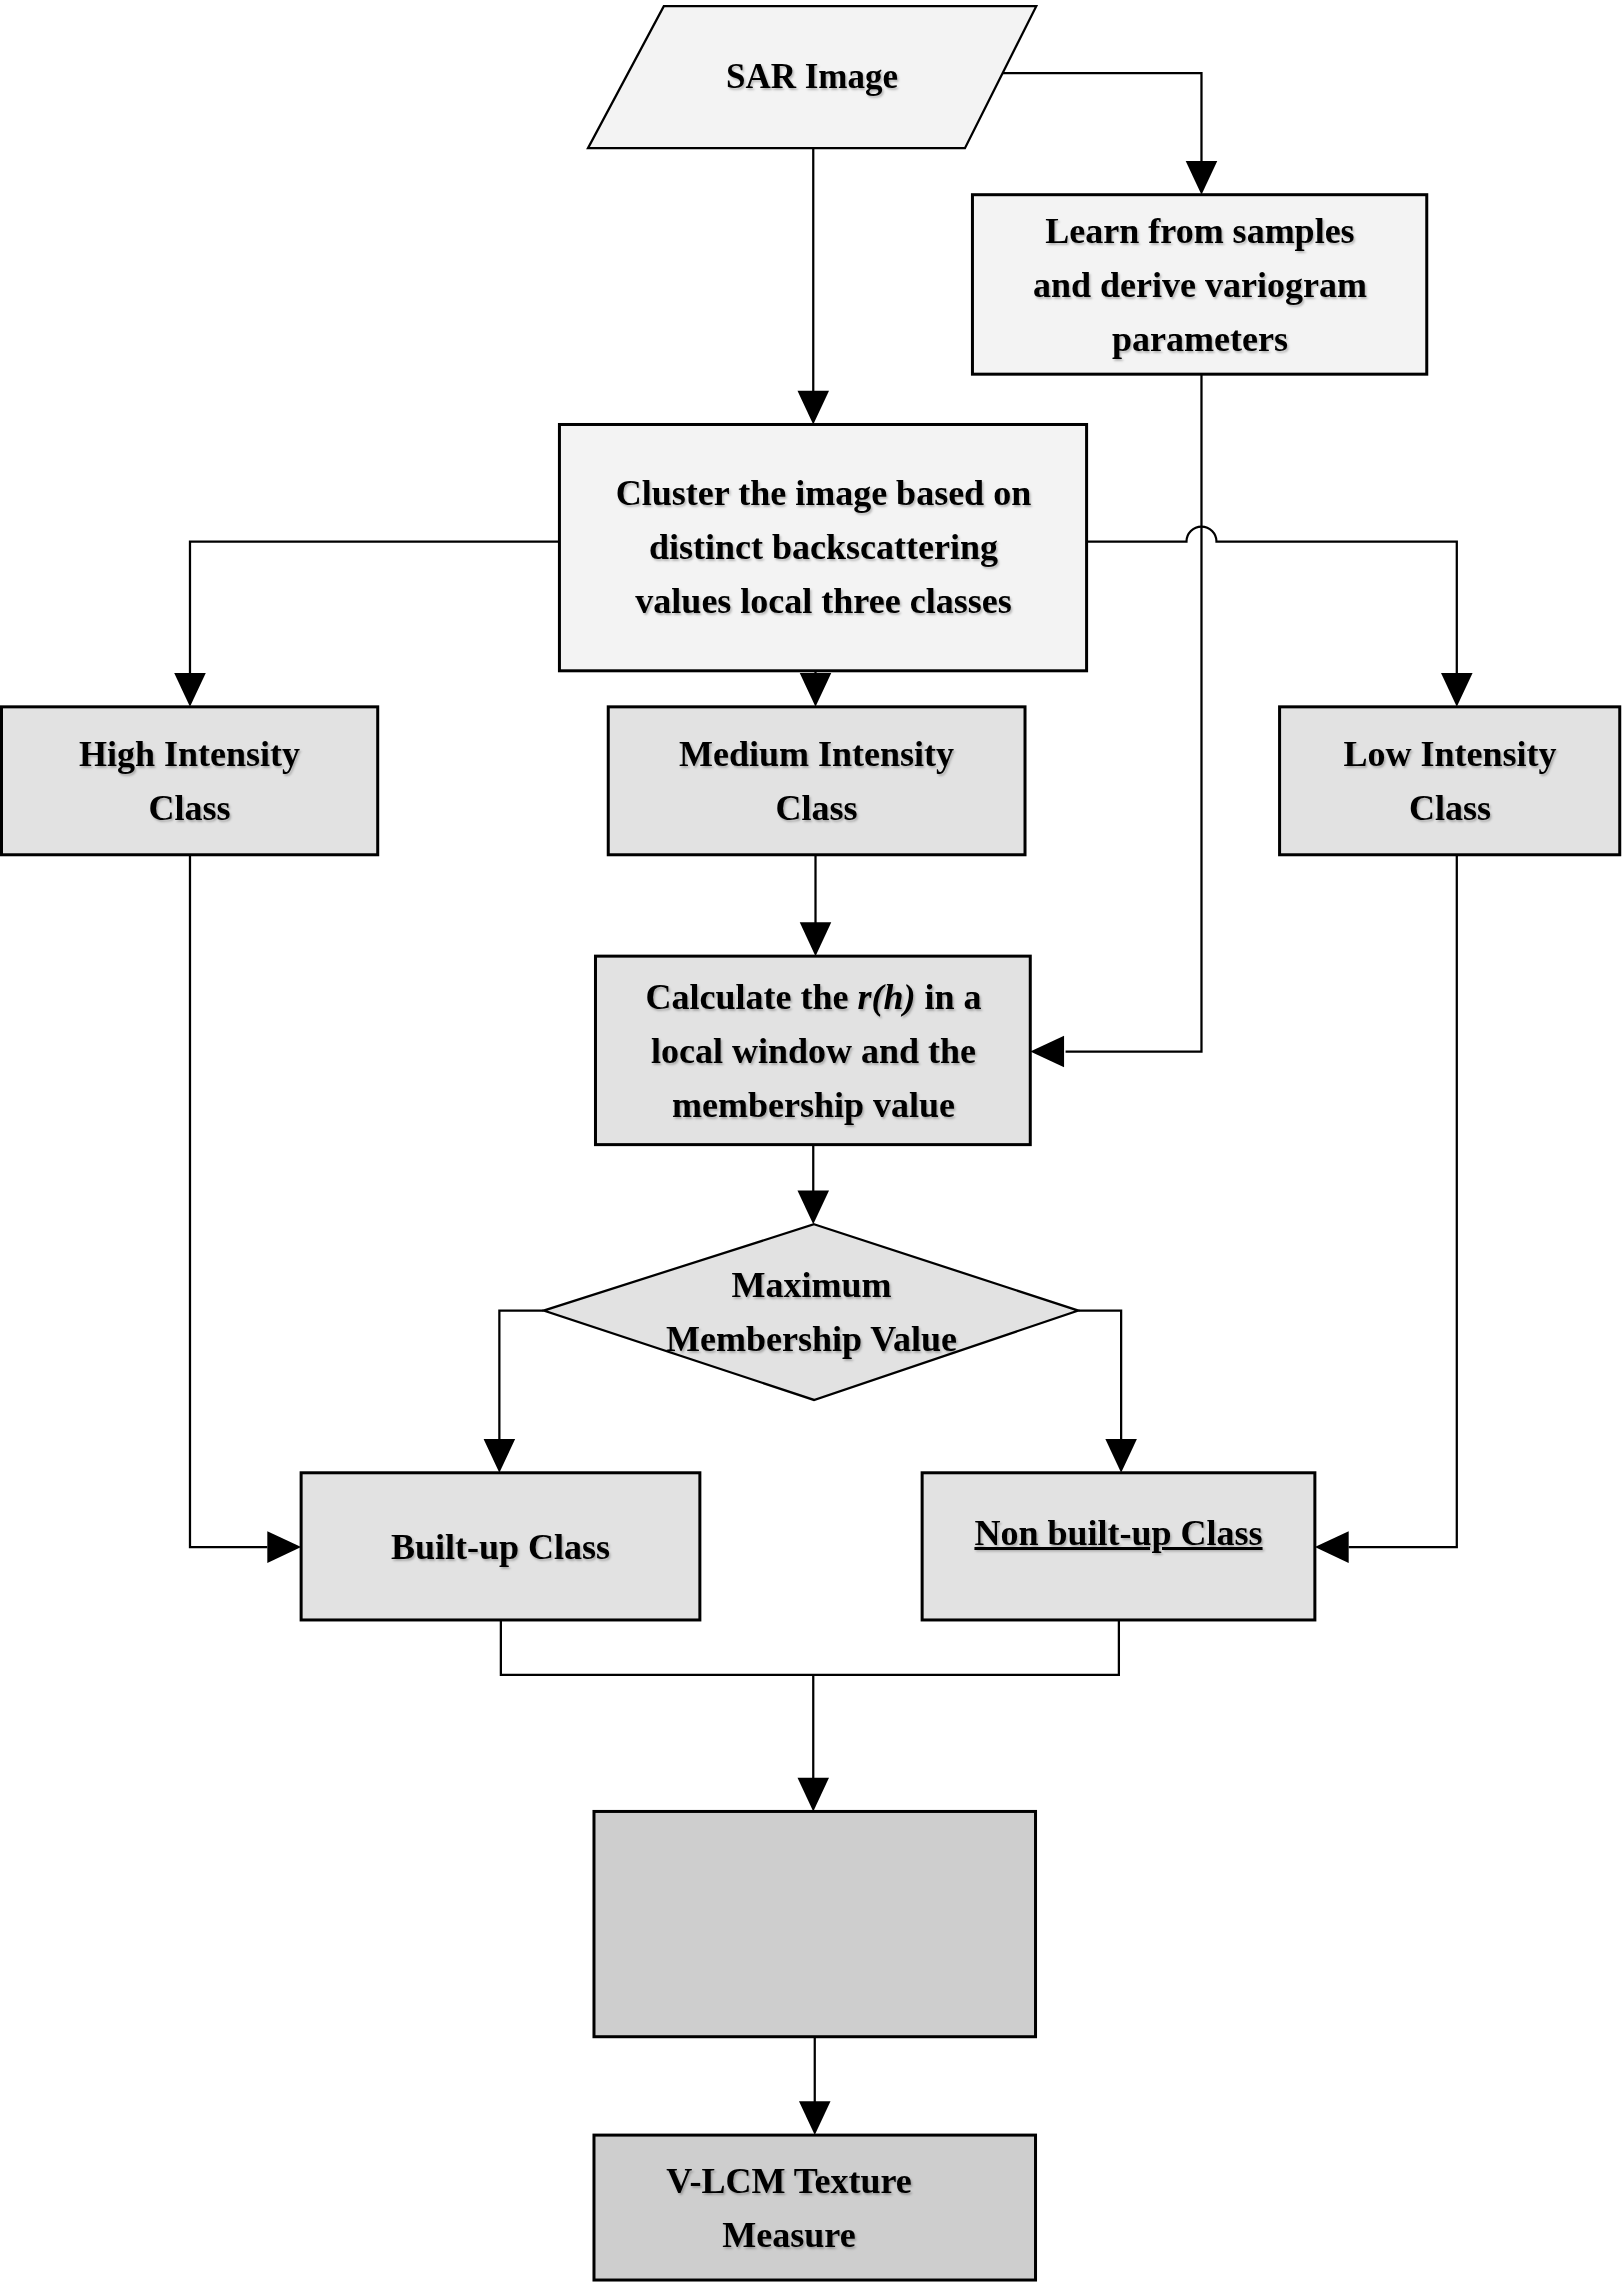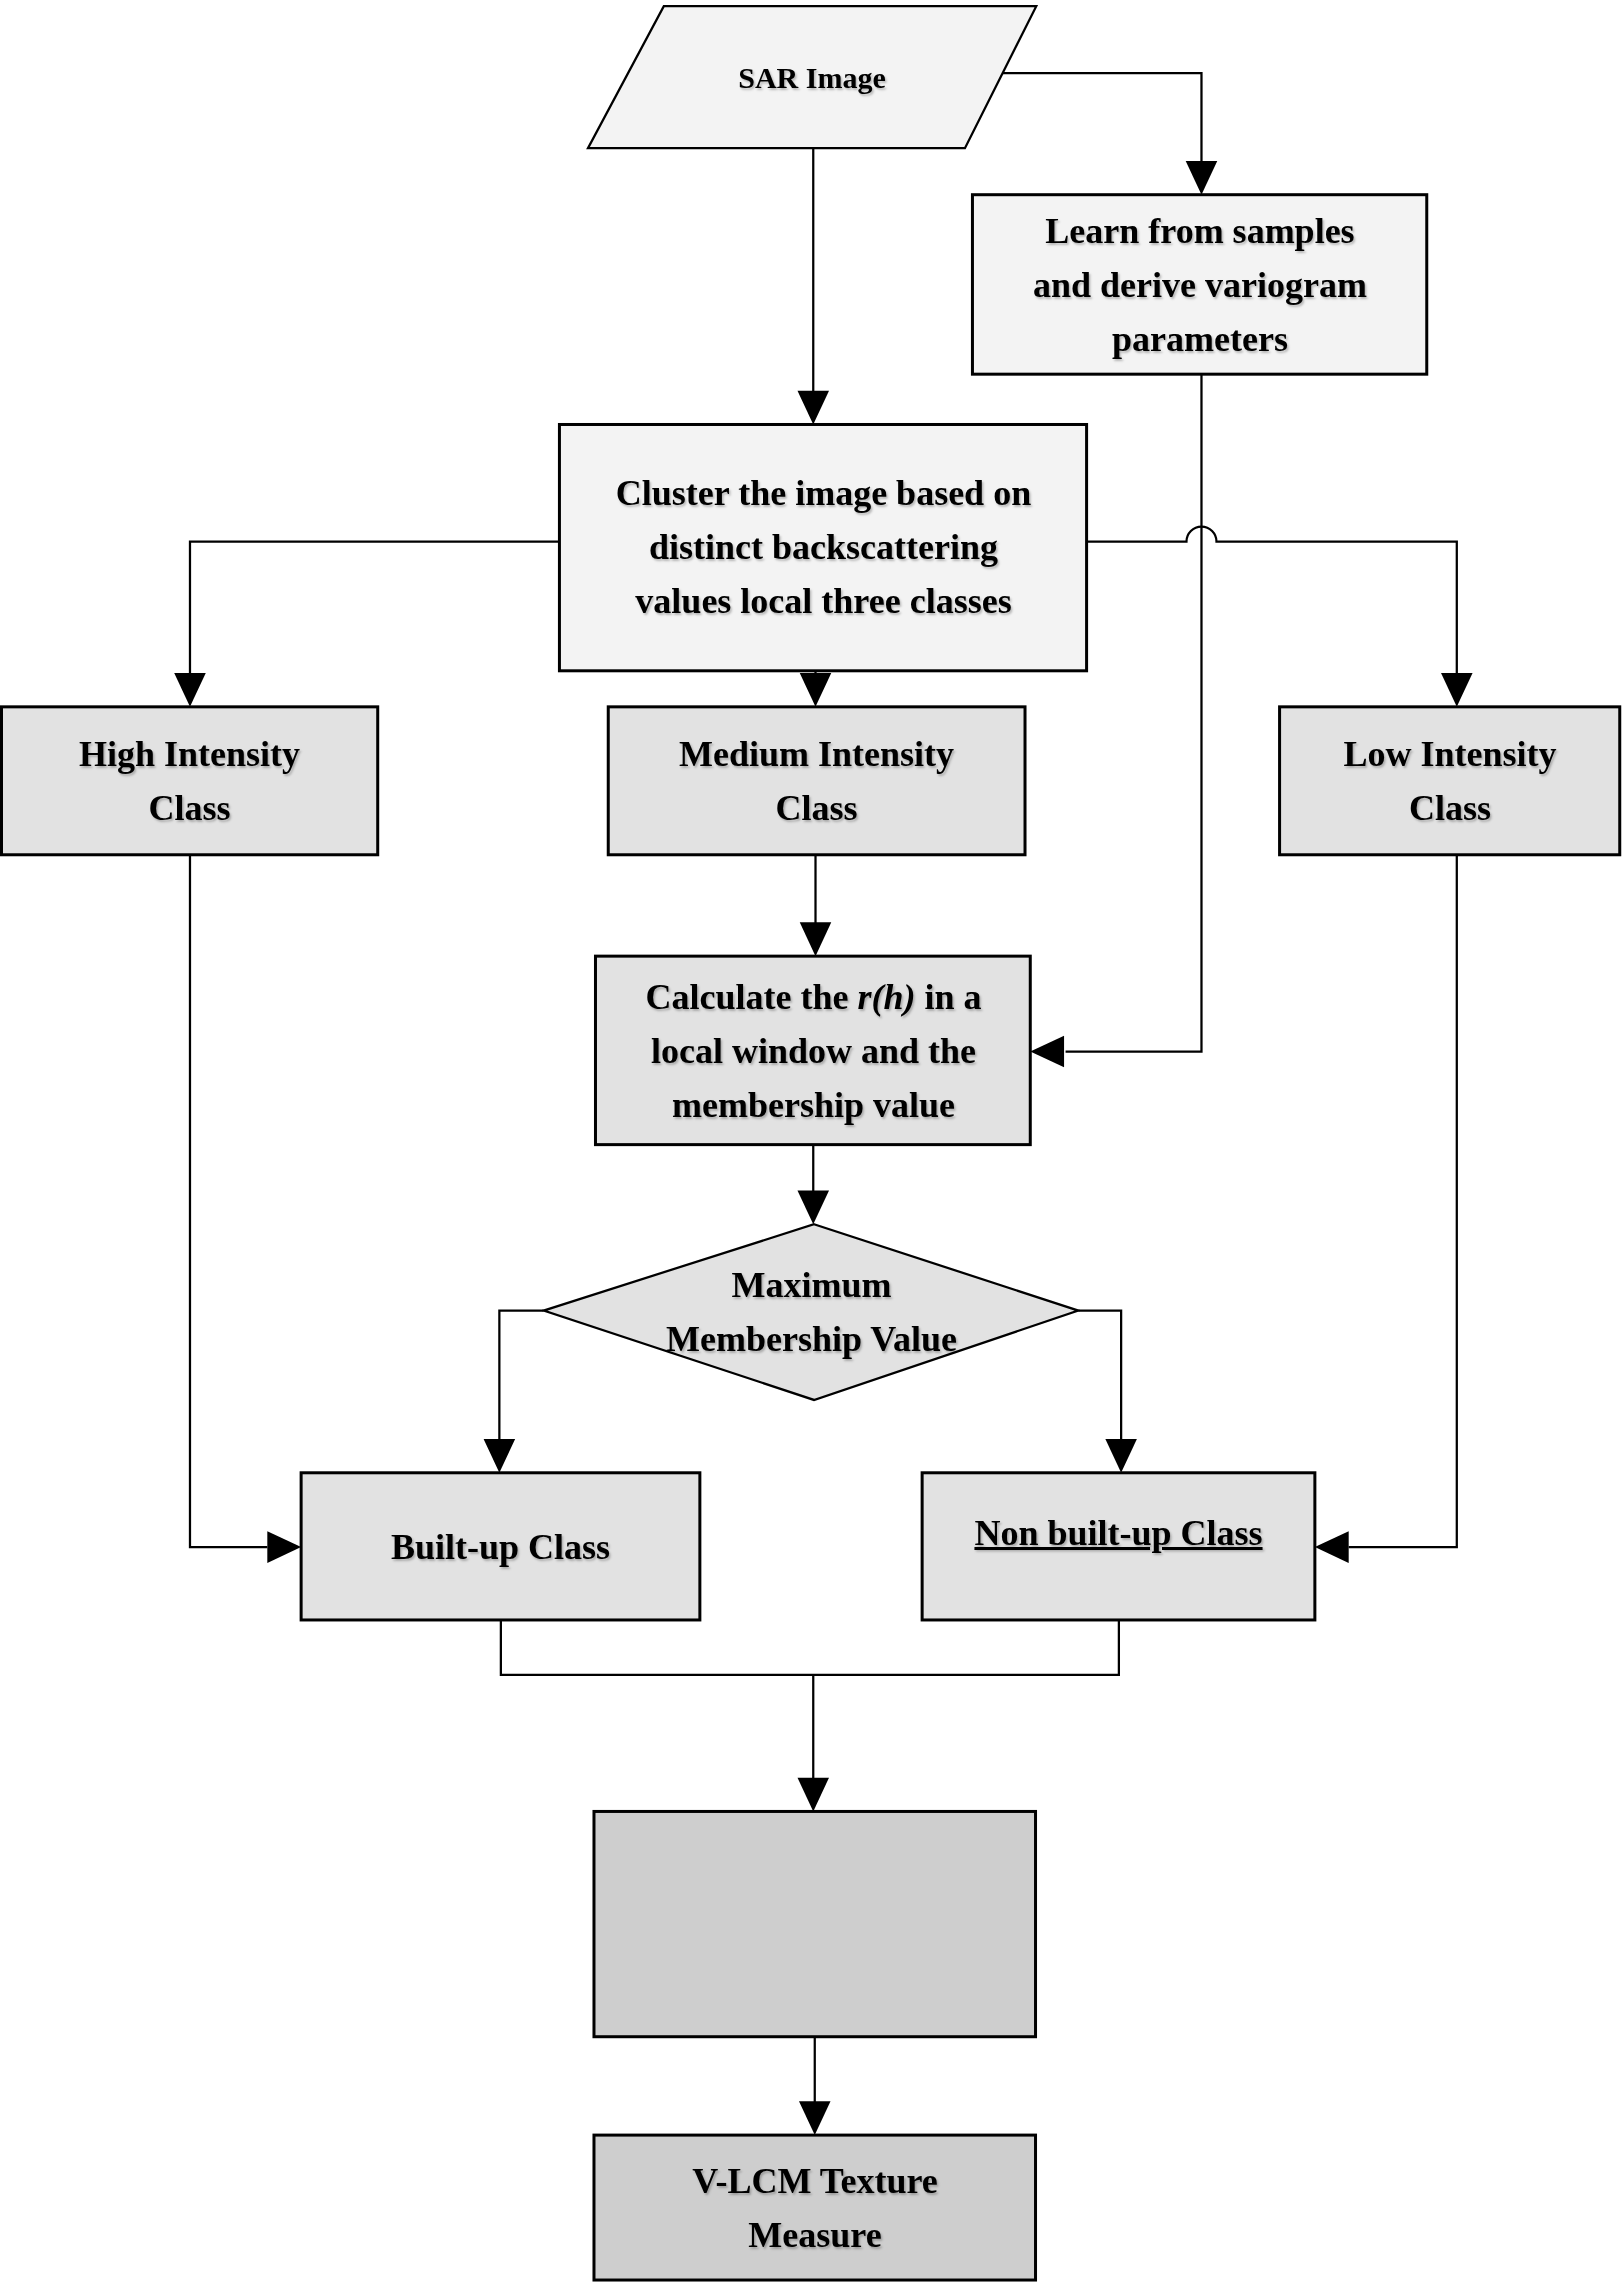--- a/index.html
+++ b/index.html
@@ -4,21 +4,21 @@
 <style>
   html,body{margin:0;padding:0;background:#ffffff;}
   .canvas{position:relative;width:1622px;height:2284px;background:#ffffff;overflow:hidden;}
   .layer{position:absolute;left:0;top:0;}
   .node-label{
     position:absolute;display:flex;align-items:center;justify-content:center;
     text-align:center;font-family:"Liberation Serif",serif;font-weight:700;
     font-size:36px;line-height:1.5;color:#000;white-space:pre-line;
     text-shadow:1.5px 1.5px 2.3px rgba(0,0,0,0.25);pointer-events:none;
   }
-  .fs-lg{font-size:30px;}
+  .fs-lg{font-size:35px;}
   .node-label em{font-style:italic;font-weight:700;}
   .rest{display:block;white-space:pre-line;}
 </style>
 </head>
 <body>
 
 <div class="canvas">
 
   <svg class="layer" width="1622" height="2284" viewBox="0 0 2160 3041">
 
@@ -146,17 +146,17 @@
   </div>
 
   <div class="node-label" style="left:544px;top:1224px;width:535px;height:176px;">Maximum
 Membership Value</div>
 
   <div class="node-label" style="left:301px;top:1473px;width:399px;height:147px;">Built-up Class</div>
 
   <div class="node-label" style="left:922px;top:1473px;width:393px;height:119px;text-decoration:underline;">Non built-up Class</div>
 
 
-  <div class="node-label" style="left:594px;top:2135px;width:442px;height:145px;">V-LCM Texture
+  <div class="node-label" style="left:568px;top:2135px;width:442px;height:145px;">V-LCM Texture
 Measure</div>
 
 </div>
 
 
 </body></html>

